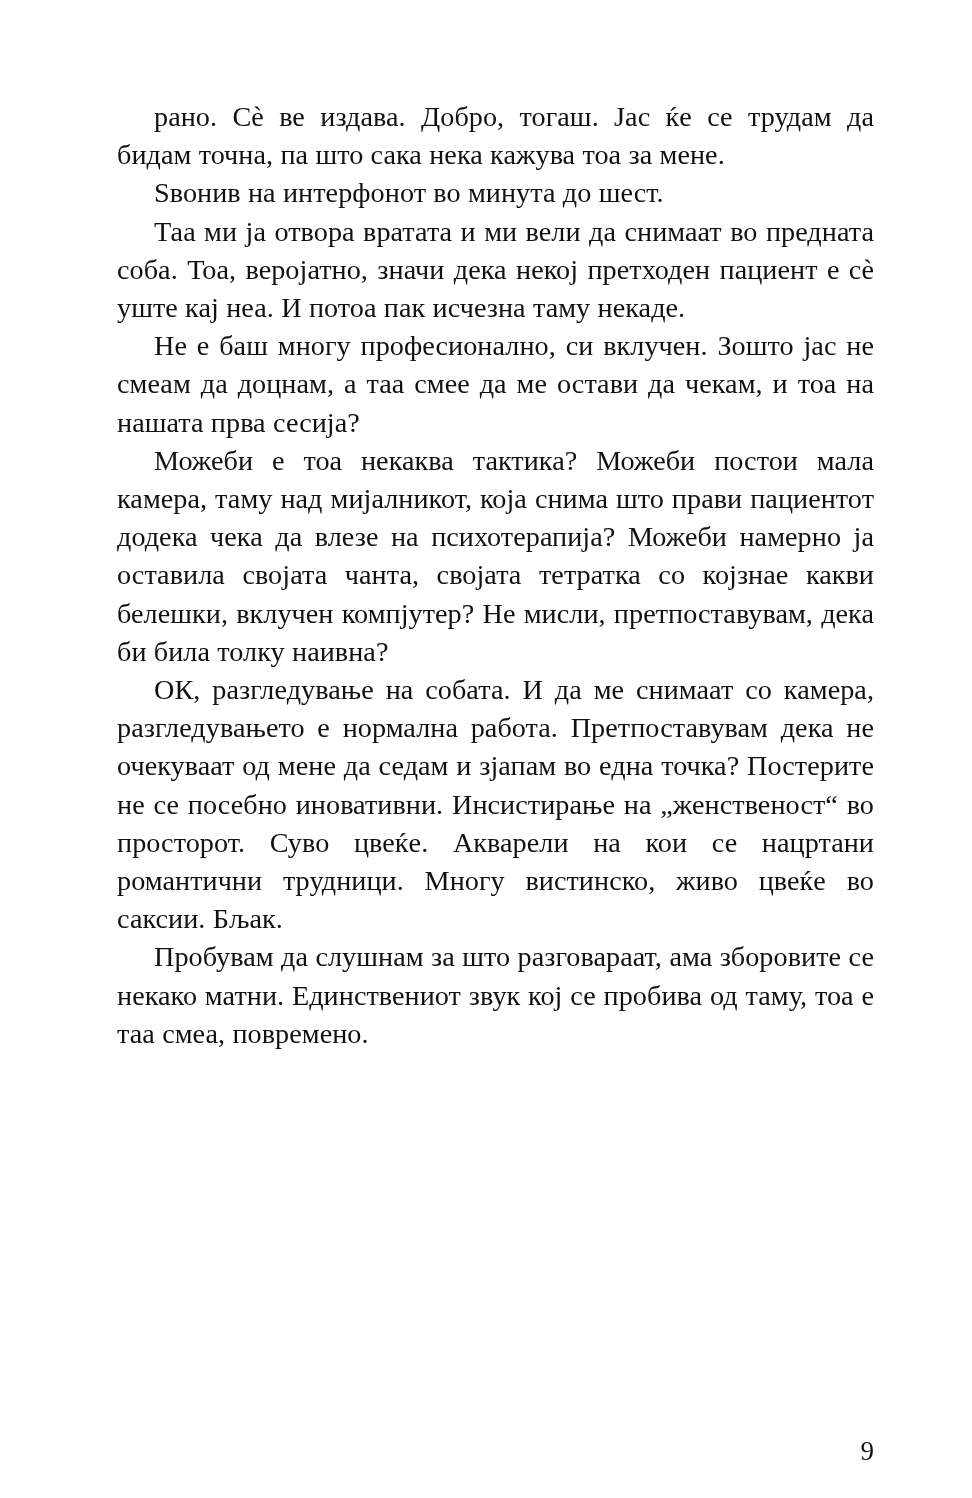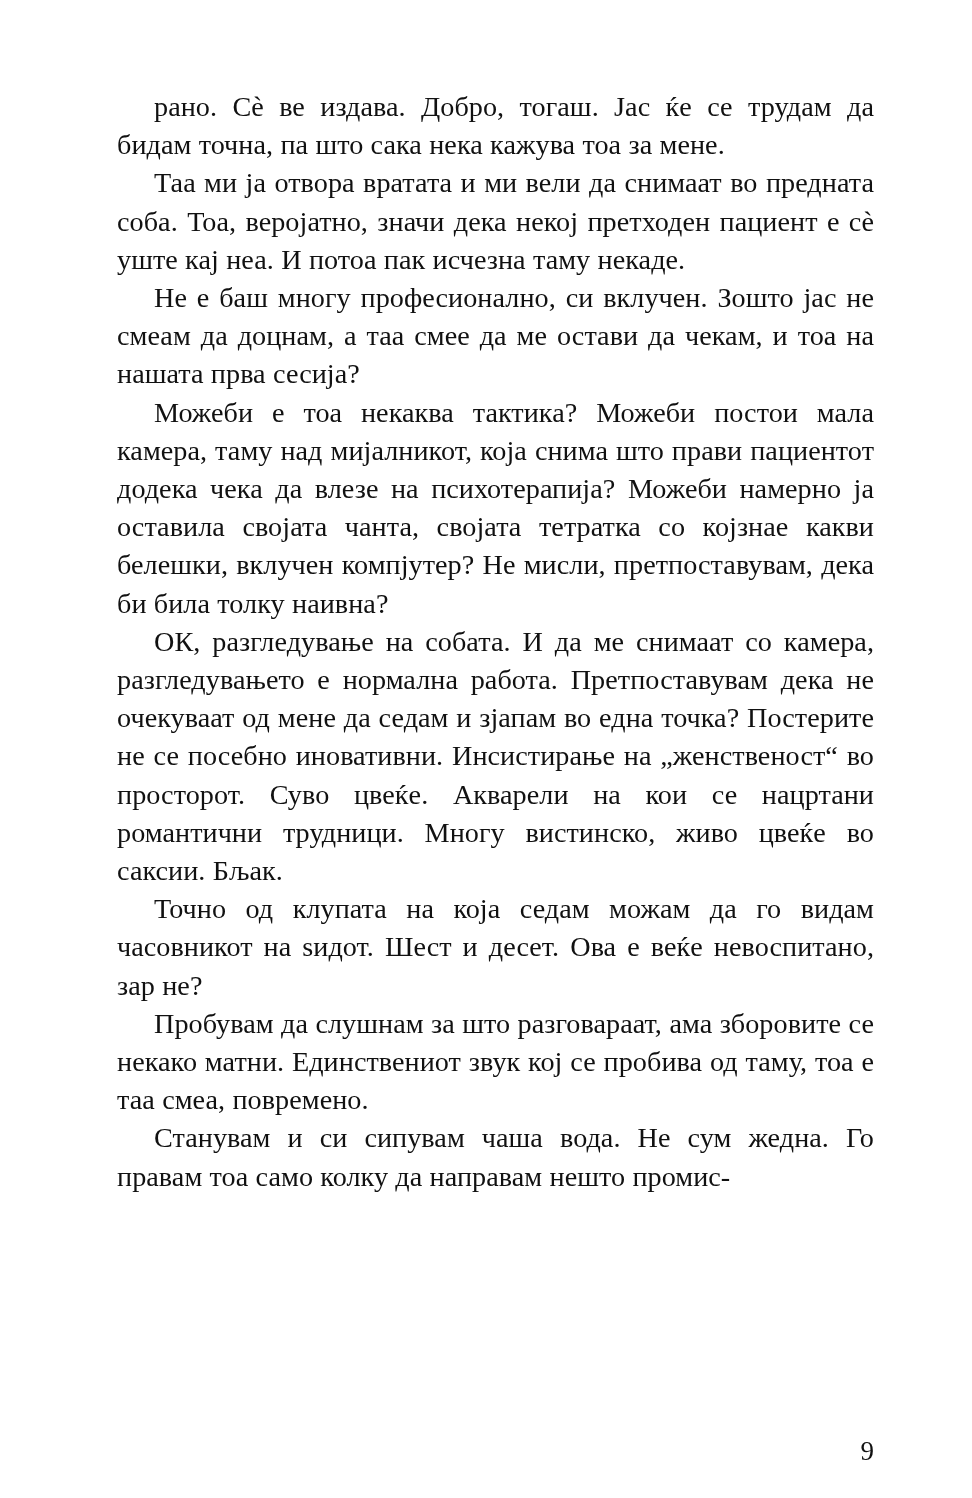--- a/index.html
+++ b/index.html
@@ -22,21 +22,21 @@
     left: 0;
     top: 0;
     width: 972px;
     height: 1498px;
     background: #ffffff;
   }
 
   #text-block {
     position: absolute;
     left: 117px;
-    top: 88px;
+    top: 98px;
     width: 757px;
   }
 
   p.para {
     margin: 0;
     padding: 0;
     font-size: 28.2px;
     line-height: 38.2px;
     text-align: justify;
     text-justify: inter-word;
@@ -60,25 +60,24 @@
   }
 </style>
 </head>
 <body>
 
 <div id="page">
 
   <div id="text-block">
 
     <p class="para">рано. Сѐ ве издава. Добро, тогаш. Јас ќе се трудам да бидам точна, па што сака нека кажува тоа за мене.</p>
+    <p class="para">Ѕвонив на интерфонот во минута до шест.</p>
     <p class="para">Таа ми ја отвора вратата и ми вели да снимаат во предната соба. Тоа, веројатно, значи дека некој претходен пациент е сѐ уште кај неа. И потоа пак исчезна таму некаде.</p>
     <p class="para">Не е баш многу професионално, си вклучен. Зошто јас не смеам да доцнам, а таа смее да ме остави да чекам, и тоа на нашата прва сесија?</p>
     <p class="para">Можеби е тоа некаква тактика? Можеби постои мала камера, таму над мијалникот, која снима што прави пациентот додека чека да влезе на психотерапија? Можеби намерно ја оставила својата чанта, својата тетратка со којзнае какви белешки, вклучен компјутер? Не мисли, претпоставувам, дека би била толку наивна?</p>
     <p class="para">ОК, разгледување на собата. И да ме снимаат со камера, разгледувањето е нормална работа. Претпоставувам дека не очекуваат од мене да седам и зјапам во една точка? Постерите не се посебно иновативни. Инсистирање на „женственост“ во просторот. Суво цвеќе. Акварели на кои се нацртани романтични трудници. Многу вистинско, живо цвеќе во саксии. Бљак.</p>
-    <p class="para">Точно од клупата на која седам можам да го видам часовникот на ѕидот. Шест и десет. Ова е веќе невоспитано, зар не?</p>
     <p class="para">Пробувам да слушнам за што разговараат, ама зборовите се некако матни. Единствениот звук кој се пробива од таму, тоа е таа смеа, повремено.</p>
-    <p class="para">Станувам и си сипувам чаша вода. Не сум жедна. Го правам тоа само колку да направам нешто промис-</p>
 
   </div>
 
   <div id="page-number">9</div>
 
 </div>
 
 </body></html>

